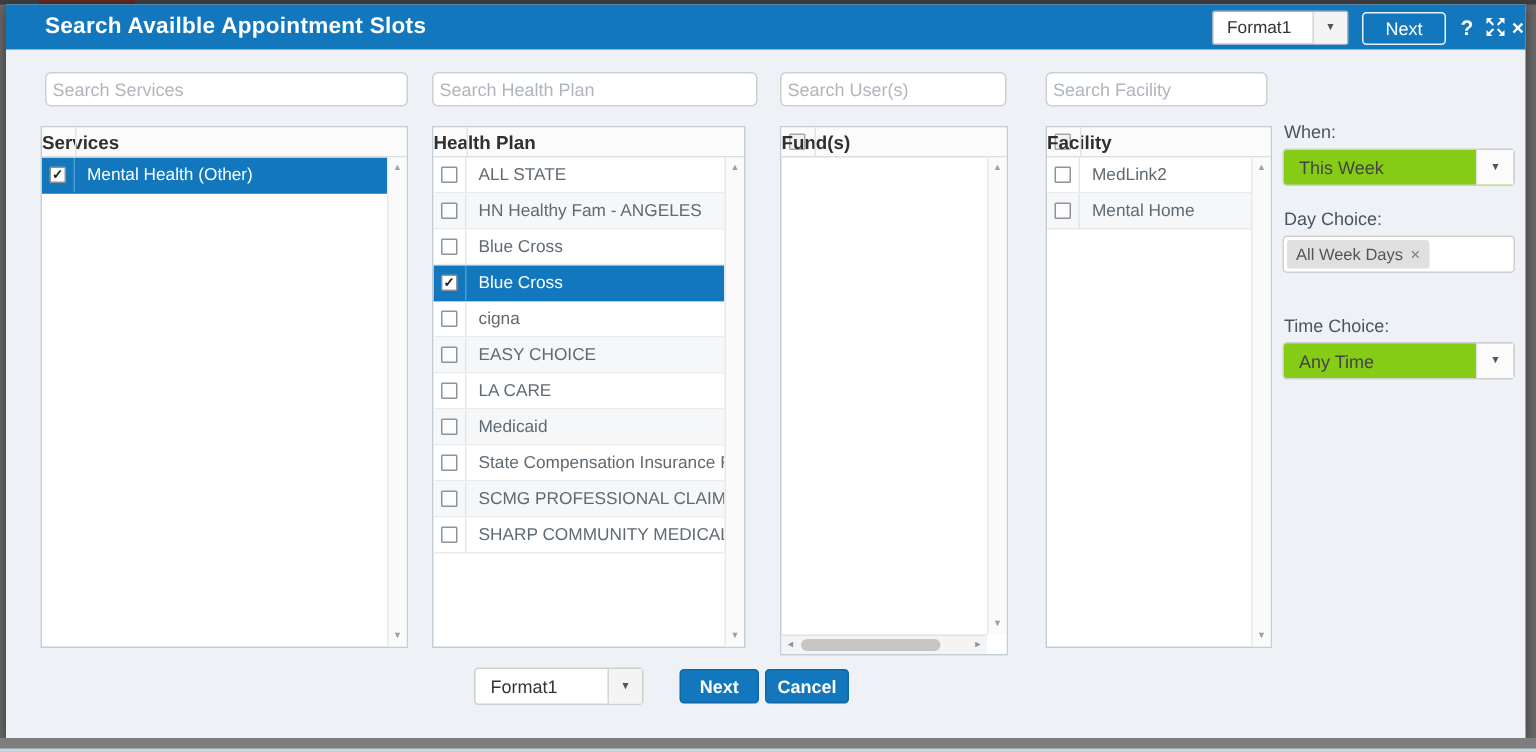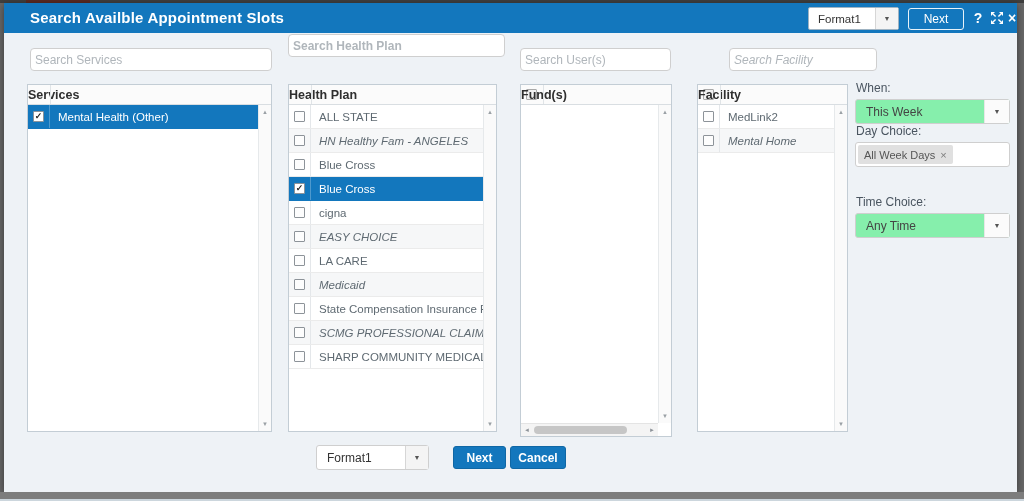--- a/index.html
+++ b/index.html
@@ -32,39 +32,39 @@
   .caret{font-size:7px;color:#555;line-height:1;}
   .hdr-next{position:absolute;left:904px;top:5px;width:56px;height:22px;background:transparent;border:1px solid rgba(255,255,255,.9);border-radius:3px;color:#fff;font-size:12px;font-family:"Liberation Sans",sans-serif;cursor:pointer;}
   .tb-icon{position:absolute;top:0;height:30px;display:flex;align-items:center;justify-content:center;color:#fff;cursor:pointer;}
   .tb-help{left:966px;width:16px;font-size:14px;font-weight:bold;}
   .tb-expand{left:984px;width:18px;}
   .tb-close{left:1000px;width:16px;font-size:14px;font-weight:bold;}
 
   .search-input{position:absolute;height:23px;border:1px solid var(--input-border);border-radius:4px;background:#fff;box-sizing:border-box;font-size:12px;color:#444;padding:0 4px;font-family:"Liberation Sans",sans-serif;}
   .search-input::placeholder{color:#b0b6bb;opacity:1;}
   .si-services{left:26px;top:45px;width:242px;}
-  .si-health{left:284px;top:31px;width:217px;font-weight:bold;}
+  .si-health{left:284px;top:45px;width:217px;}
   .si-users{left:516px;top:45px;width:151px;}
-  .si-facility{left:725px;top:45px;width:148px;font-style:italic;}
+  .si-facility{left:693px;top:45px;width:148px;}
 
   .panel{position:absolute;top:81px;background:#fff;border:1px solid var(--panel-border);box-sizing:border-box;}
   .p-services{left:23px;width:245px;height:348px;}
   .p-health{left:284px;width:209px;height:348px;}
   .p-users{left:516px;width:152px;height:353px;}
   .p-facility{left:693px;width:151px;height:348px;}
 
   .panel-head{position:absolute;left:0;top:0;width:100%;height:20px;background:#fbfbfb;border-bottom:1px solid #d9dee2;box-sizing:border-box;}
   .panel-title{position:absolute;left:0;top:0;width:100%;height:20px;line-height:20px;font-size:12.5px;font-weight:bold;color:var(--head-text);}
   .head-sep{position:absolute;left:22px;top:0;width:1px;height:100%;background:#e0e4e7;}
   .head-cb{position:absolute;left:5px;top:4px;width:11px;height:11px;border:1px solid #a9a9a9;background:#f1f1f1;border-radius:1px;box-sizing:border-box;}
 
   .panel-body{position:absolute;left:0;top:20px;right:13px;bottom:0;overflow:hidden;}
   .p-users .panel-body{bottom:13px;}
   .row{position:relative;height:23px;border-bottom:1px solid var(--row-border);display:flex;align-items:center;cursor:pointer;background:#fff;}
-  .row.alt{background:var(--alt-row);font-style:italic;}
+  .row.alt{background:var(--alt-row);}
   .row.sel{background:var(--accent);border-bottom-color:var(--accent);}
   .cbcell{width:22px;height:100%;flex:0 0 22px;border-right:1px solid #e4e7ea;display:flex;align-items:center;justify-content:center;box-sizing:border-box;}
   .row.sel .cbcell{border-right-color:rgba(255,255,255,.25);}
   .cb{width:11px;height:11px;border:1px solid #8d9399;background:#fdfdfd;border-radius:1px;box-sizing:border-box;font-size:9px;line-height:9px;color:#222;text-align:center;cursor:pointer;}
   .cb.checked{background:#fff;font-weight:bold;}
   .rlabel{flex:1;padding-left:8px;font-size:11.5px;color:var(--row-text);white-space:nowrap;overflow:hidden;}
   .row.sel .rlabel{color:#fff;}
 
   .vscroll{position:absolute;top:20px;right:0;width:13px;bottom:0;background:var(--scroll-track);border-left:1px solid #e6e9eb;box-sizing:border-box;}
   .p-users .vscroll{bottom:13px;}
@@ -73,21 +73,21 @@
   .vs-down{bottom:2px;}
   .hscroll{position:absolute;left:0;bottom:0;right:13px;height:13px;background:#f4f4f4;border-top:1px solid #e4e4e4;box-sizing:border-box;}
   .hs-left,.hs-right{position:absolute;top:0;width:12px;height:100%;text-align:center;font-size:6px;color:#8d9399;line-height:12px;cursor:pointer;}
   .hs-left{left:0;}
   .hs-right{right:0;}
   .hs-thumb{position:absolute;left:13px;top:2px;height:8px;width:calc(100% - 44px);background:#c6c6c6;border-radius:5px;cursor:grab;}
   .corner{position:absolute;right:0;bottom:0;width:13px;height:13px;background:#fff;}
 
   .filters{position:absolute;left:851px;top:78px;width:155px;}
   .flabel{font-size:12px;color:var(--label-text);margin:0 0 4px 1px;}
-  .fselect{position:relative;height:25px;background:#86efac;border:1px solid var(--input-border);border-radius:3px;box-sizing:border-box;display:flex;align-items:center;cursor:pointer;}
+  .fselect{position:relative;height:25px;background:#84cc16;border:1px solid var(--input-border);border-radius:3px;box-sizing:border-box;display:flex;align-items:center;margin-bottom:15px;cursor:pointer;}
   .fselect .val{flex:1;padding-left:10px;font-size:12px;color:#444;}
   .fselect .fcaret{width:24px;text-align:center;border-left:1px solid #e7e7e7;align-self:stretch;display:flex;align-items:center;justify-content:center;background:#fbfbfb;}
   .ftagbox{height:25px;background:#fff;border:1px solid var(--input-border);border-radius:3px;box-sizing:border-box;display:flex;align-items:center;padding:0 2px;margin-bottom:28px;cursor:text;}
   .tag{background:#e0e0e0;border-radius:2px;height:19px;display:inline-flex;align-items:center;padding:0 6px;font-size:11px;color:#555;white-space:nowrap;}
   .tag .tagx{margin-left:5px;color:#7d7d7d;font-size:11px;cursor:pointer;}
 
   .footer-select{position:absolute;left:312px;top:442px;width:113px;height:25px;background:#fff;border:1px solid var(--input-border);border-radius:3px;box-sizing:border-box;display:flex;align-items:center;cursor:pointer;}
   .footer-select .val{flex:1;padding-left:10px;font-size:12px;color:#333;}
   .btn{position:absolute;top:443px;height:23px;background:var(--accent);border:1px solid #0f67a5;border-radius:3px;color:#fff;font-size:12px;font-weight:bold;font-family:"Liberation Sans",sans-serif;cursor:pointer;}
   .btn-next{left:449px;width:53px;}

